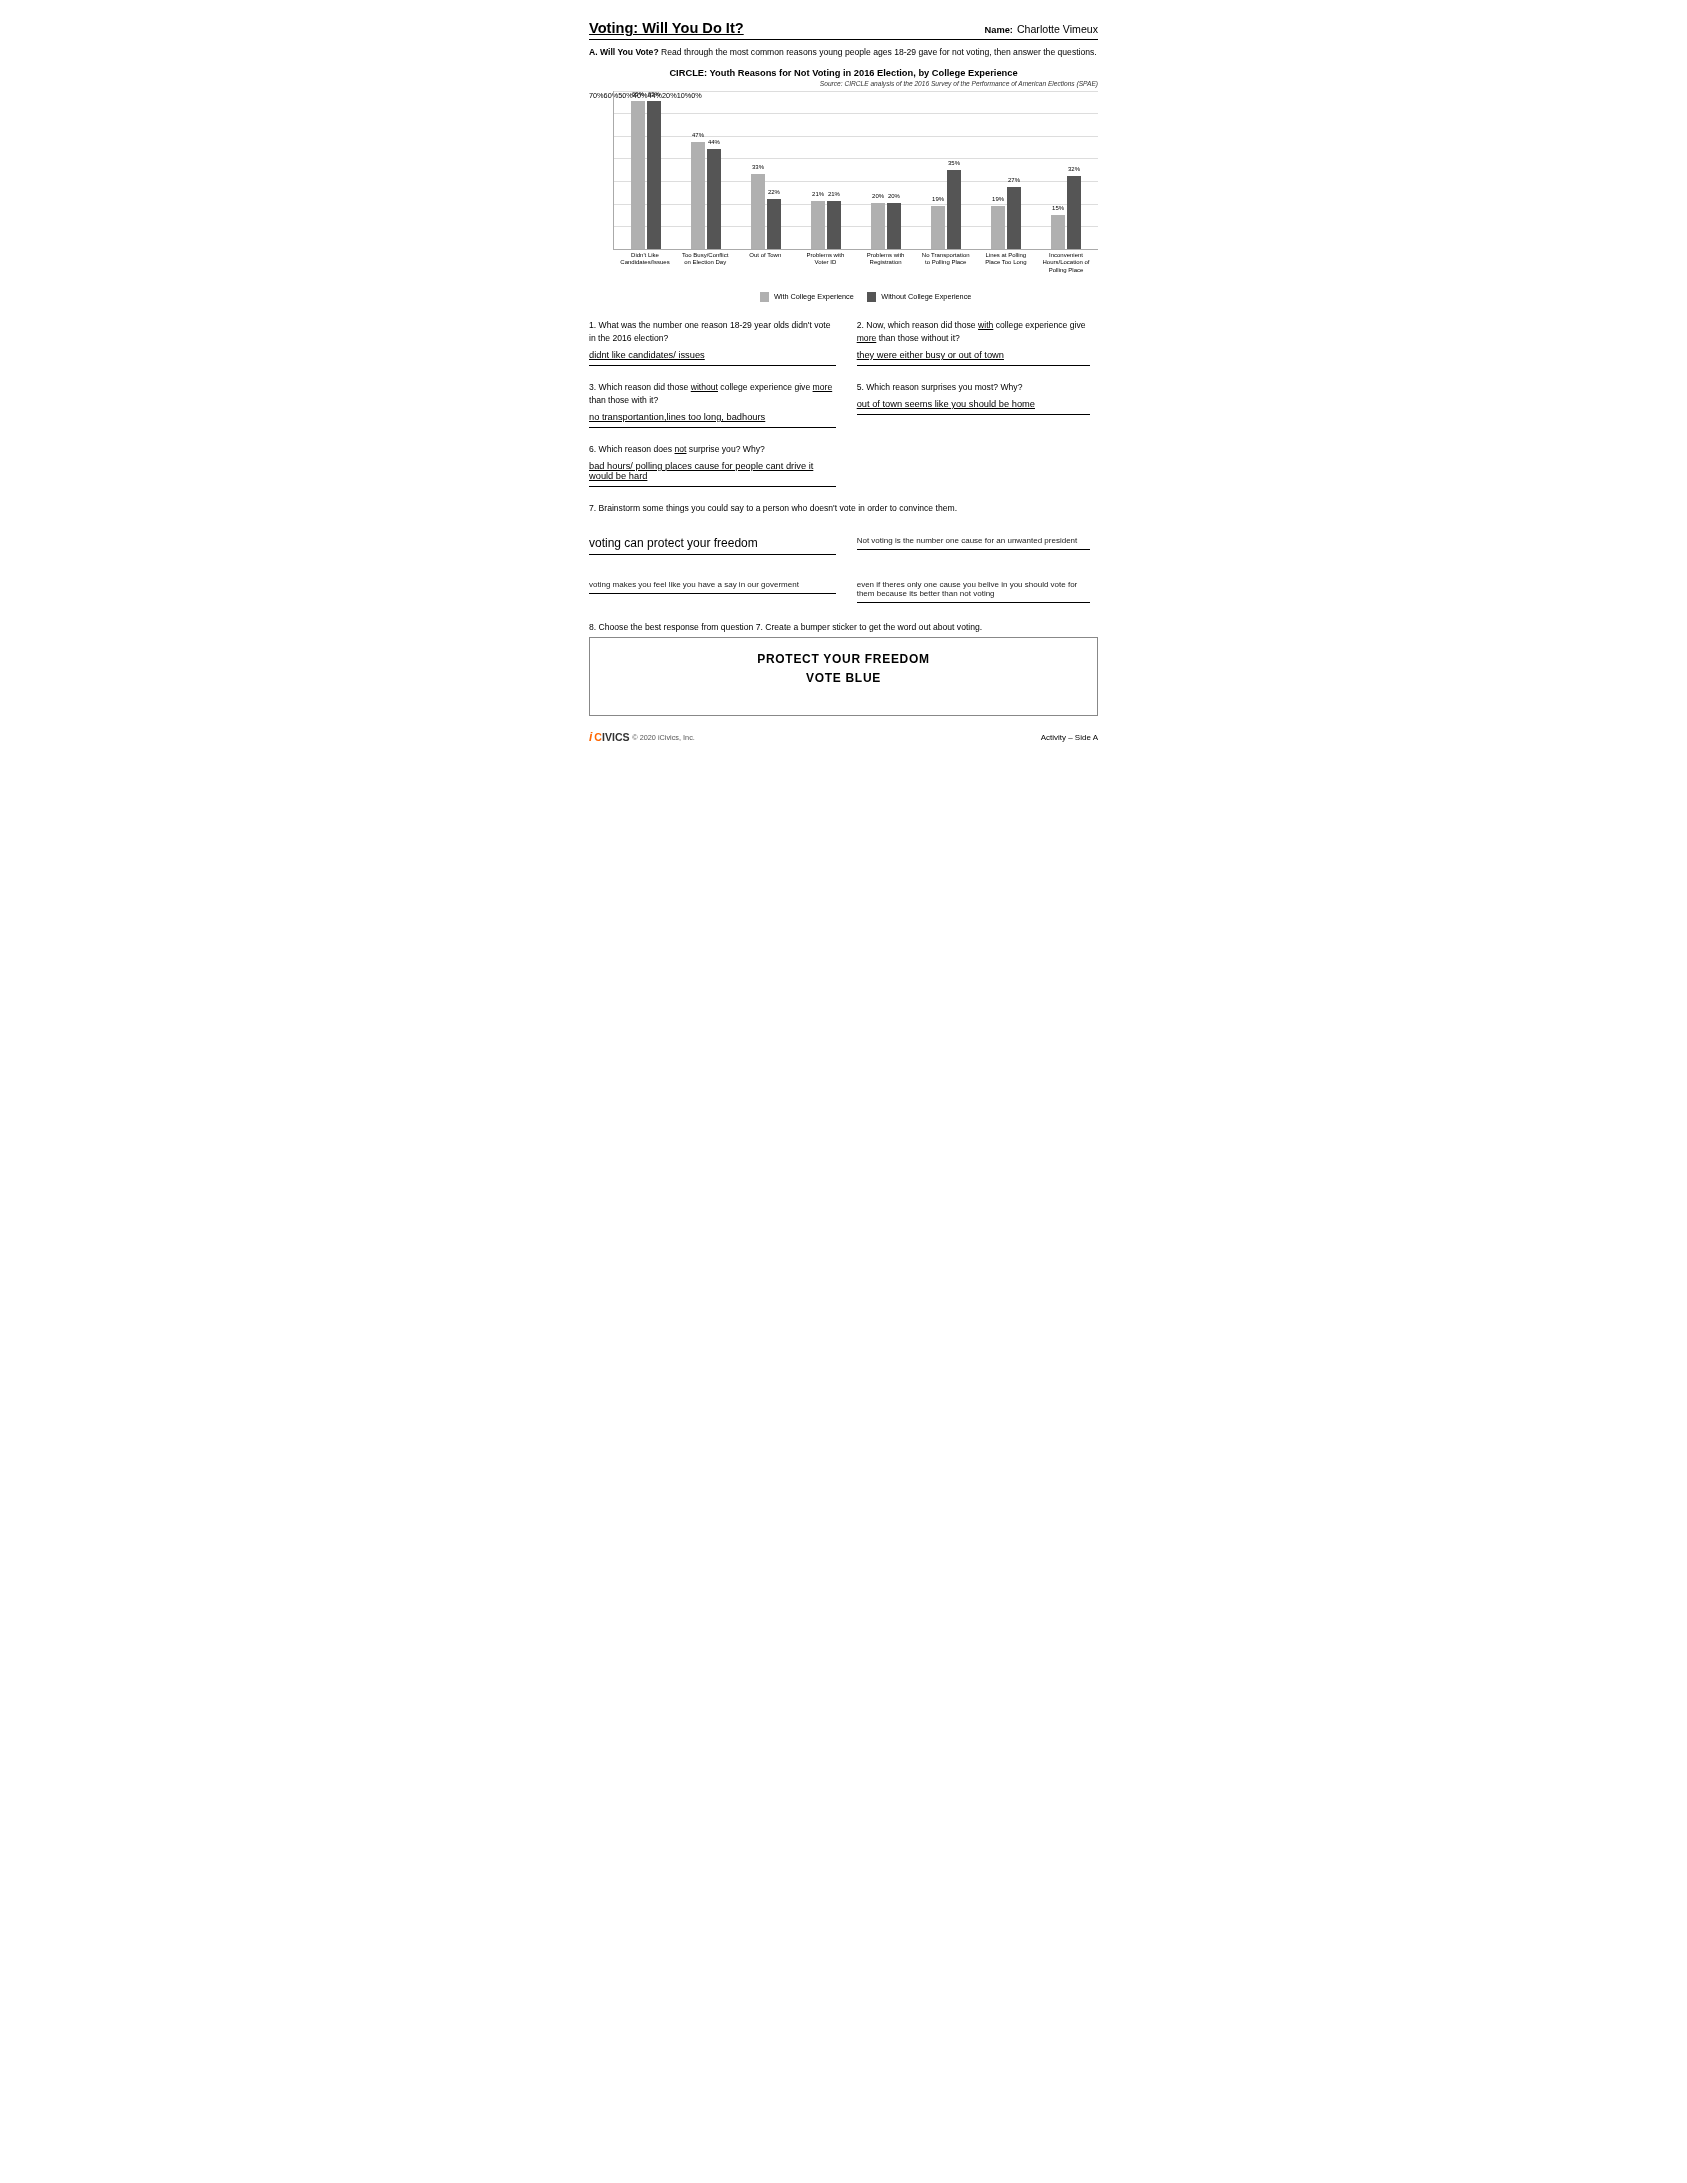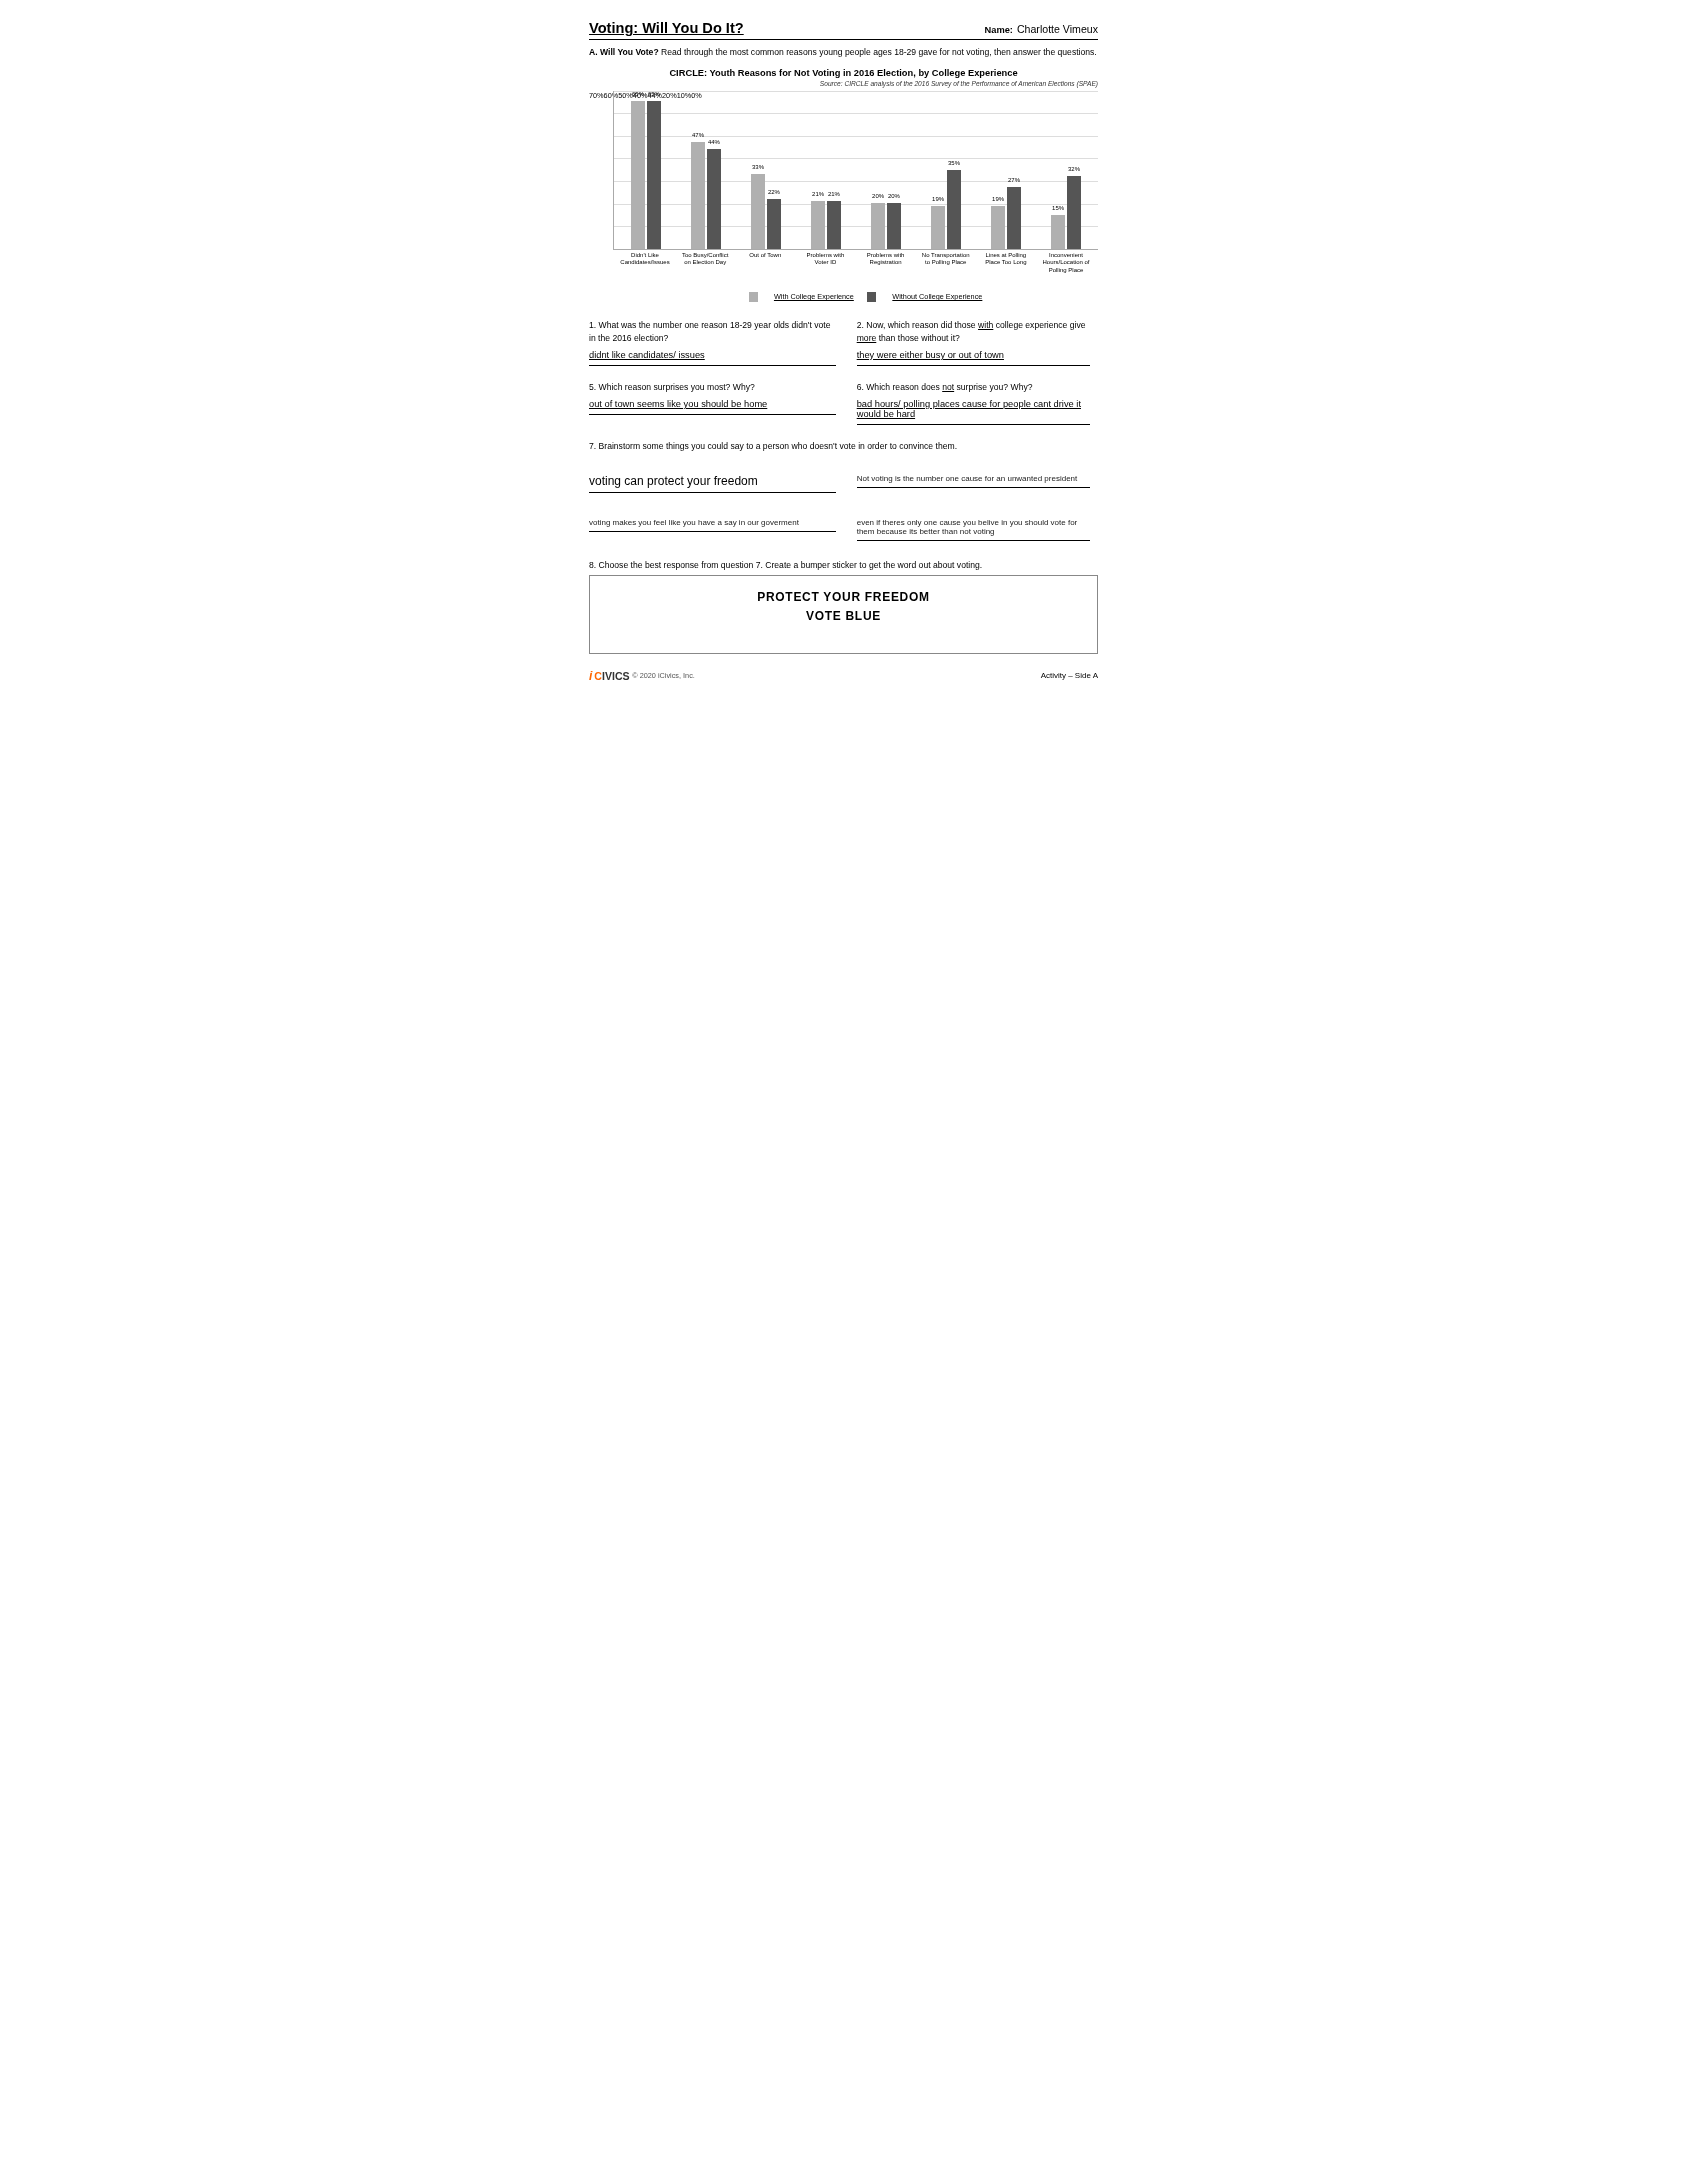--- a/index.html
+++ b/index.html
@@ -74,22 +74,21 @@
       display: flex;
       justify-content: center;
       gap: 13.2px;
       font-size: 7.3px;
       margin-top: 18.5px;
       margin-left: 20px;
     }
     .legend-item {
       display: flex;
       align-items: center;
-      gap: 16px;
-      text-decoration: underline;
+      gap: 5px;
     }
     .legend-box {
       width: 9.3px;
       height: 9.3px;
       display: inline-block;
     }
     .questions-grid {
       display: grid;
       grid-template-columns: 1fr 1fr;
       gap: 0;
@@ -364,20 +363,25 @@
     <div class="answer-text">didnt like candidates/ issues</div>
     <hr class="divider-line">
   </div>
 
   <div class="question-cell">
     <div class="question-text">2. Now, which reason did those <span class="question-underline">with</span> college experience give <span class="question-underline">more</span> than those without it?</div>
     <div class="answer-text">they were either busy or out of town</div>
     <hr class="divider-line">
   </div>
 
+  <div class="question-cell">
+    <div class="question-text">3. Which reason did those <span class="question-underline">without</span> college experience give <span class="question-underline">more</span>  than those with it?</div>
+    <div class="answer-text">no transportantion,lines too long, badhours</div>
+    <hr class="divider-line">
+  </div>
 
 
   <div class="question-cell">
     <div class="question-text">5. Which reason surprises you most? Why?</div>
     <div class="answer-text">out of town seems like you should be home</div>
     <hr class="divider-line">
   </div>
 
   <div class="question-cell">
     <div class="question-text">6. Which reason does <span class="question-underline">not</span> surprise you? Why?</div>

